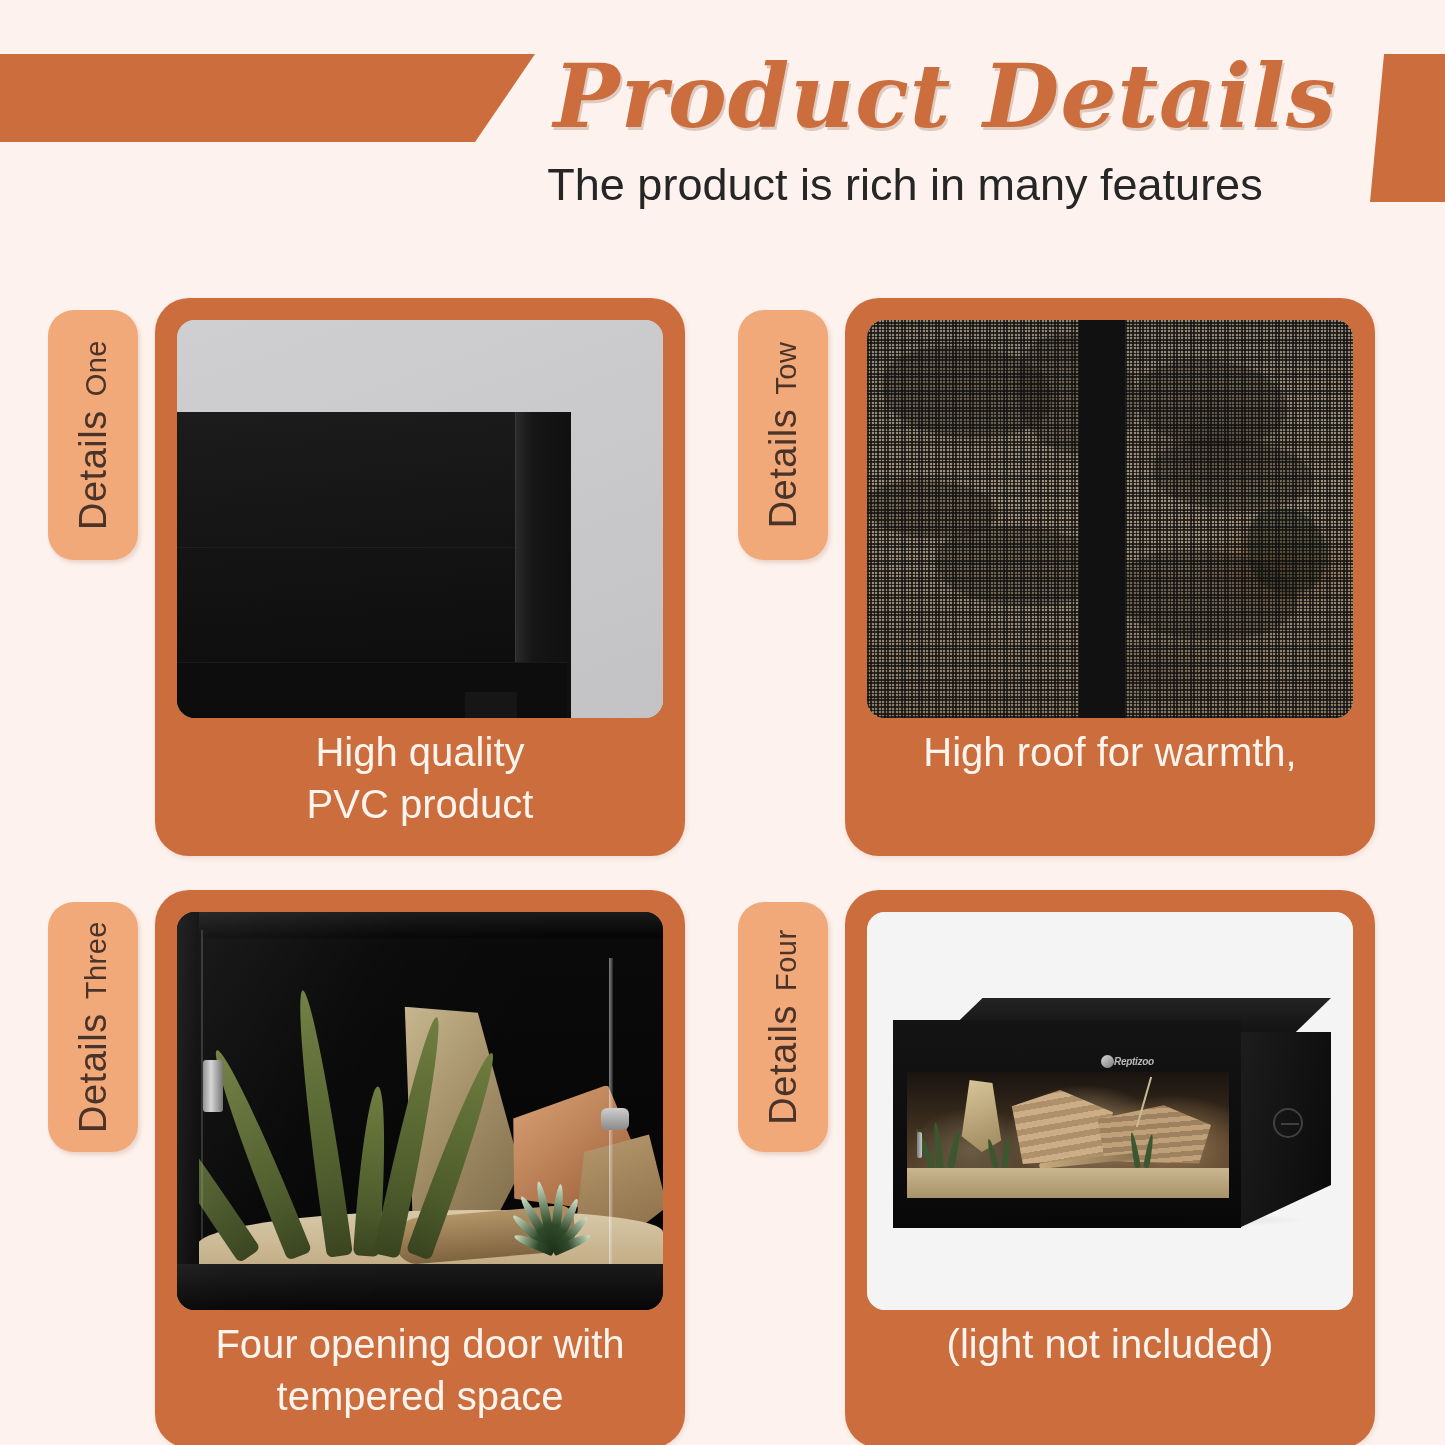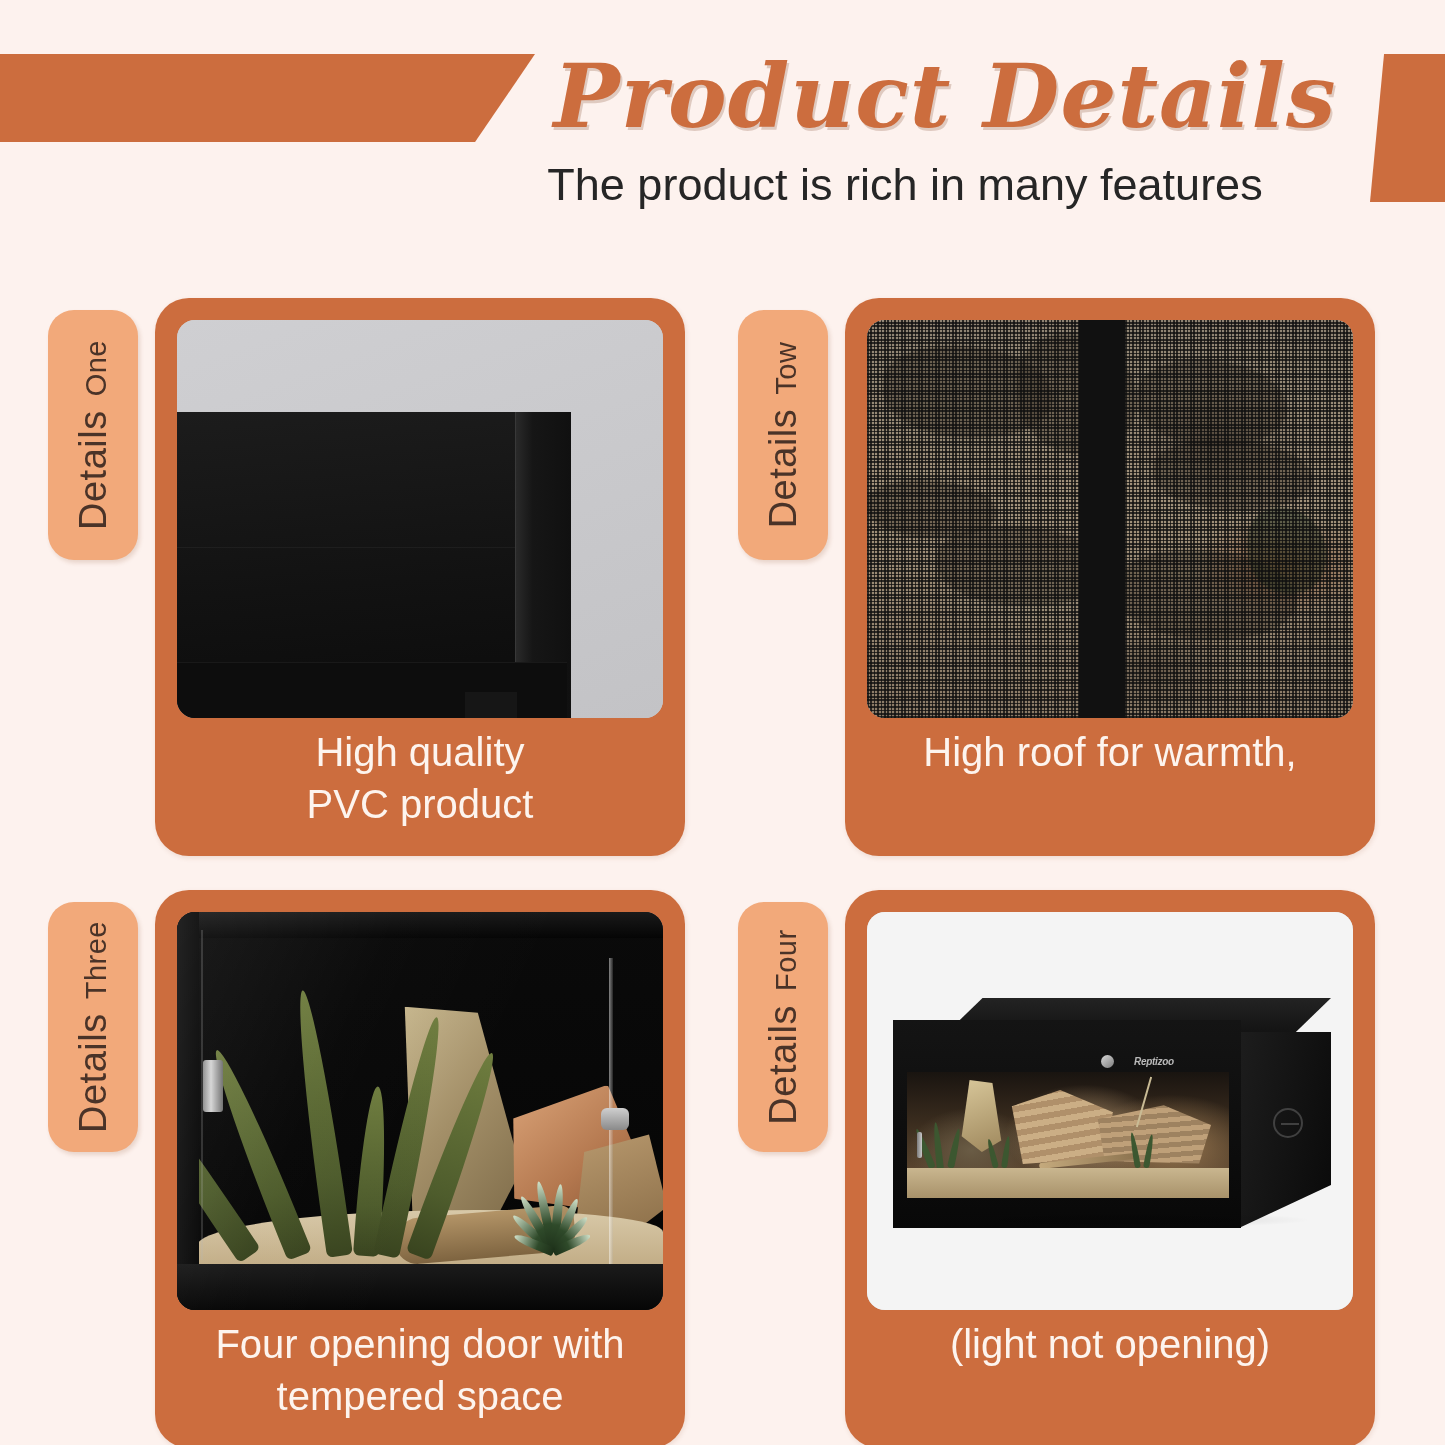--- a/index.html
+++ b/index.html
@@ -449,21 +449,21 @@
   }
   .g4-vent::after {
     content: "";
     position: absolute; left: 6px; top: 13px;
     width: 18px; height: 2px;
     background: rgba(110,110,110,0.5);
   }
   .g4-logo {
     position: absolute; left: 208px; top: 34px;
     width: 72px; height: 15px;
-    display: flex; align-items: center; gap: 20px;
+    display: flex; align-items: center; gap: 0;
   }
   .g4-logo-mark {
     width: 13px; height: 13px;
     border-radius: 50%;
     background: linear-gradient(140deg,#d9d9d9,#7c7c7c);
     flex: none;
   }
   .g4-logo-text {
     font-family: "Liberation Sans", sans-serif;
     font-size: 10px;
@@ -636,19 +636,19 @@
               <div class="g4-logo">
                 <span class="g4-logo-mark"></span>
                 <span class="g4-logo-text">Reptizoo</span>
               </div>
             </div>
             <div class="g4-vent"></div>
           </div>
           <div class="g4-shadow"></div>
         </div>
         <div class="card-caption">
-          <span class="ln">(light not opening)</span>
+          <span class="ln">(light not included)</span>
         </div>
       </div>
     </div>
 
   </div>
 </div>
 
 </body></html>

